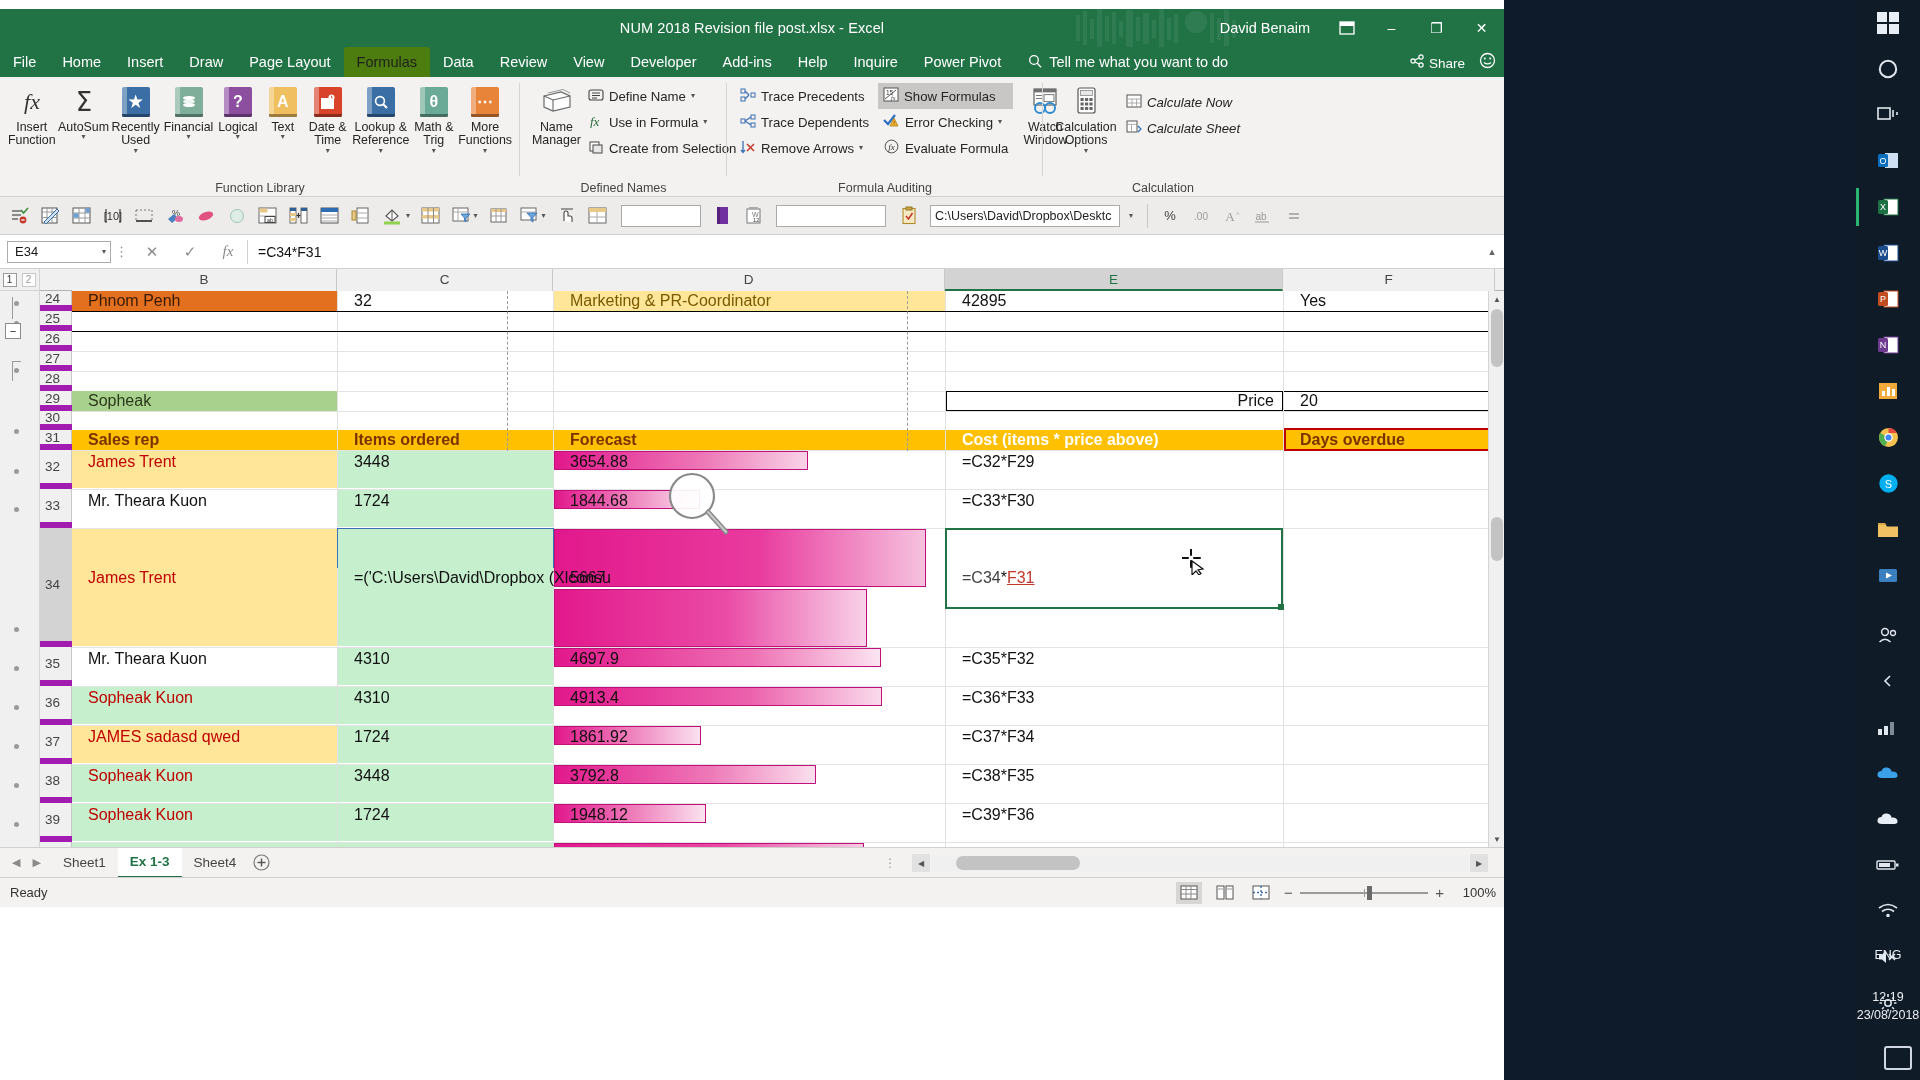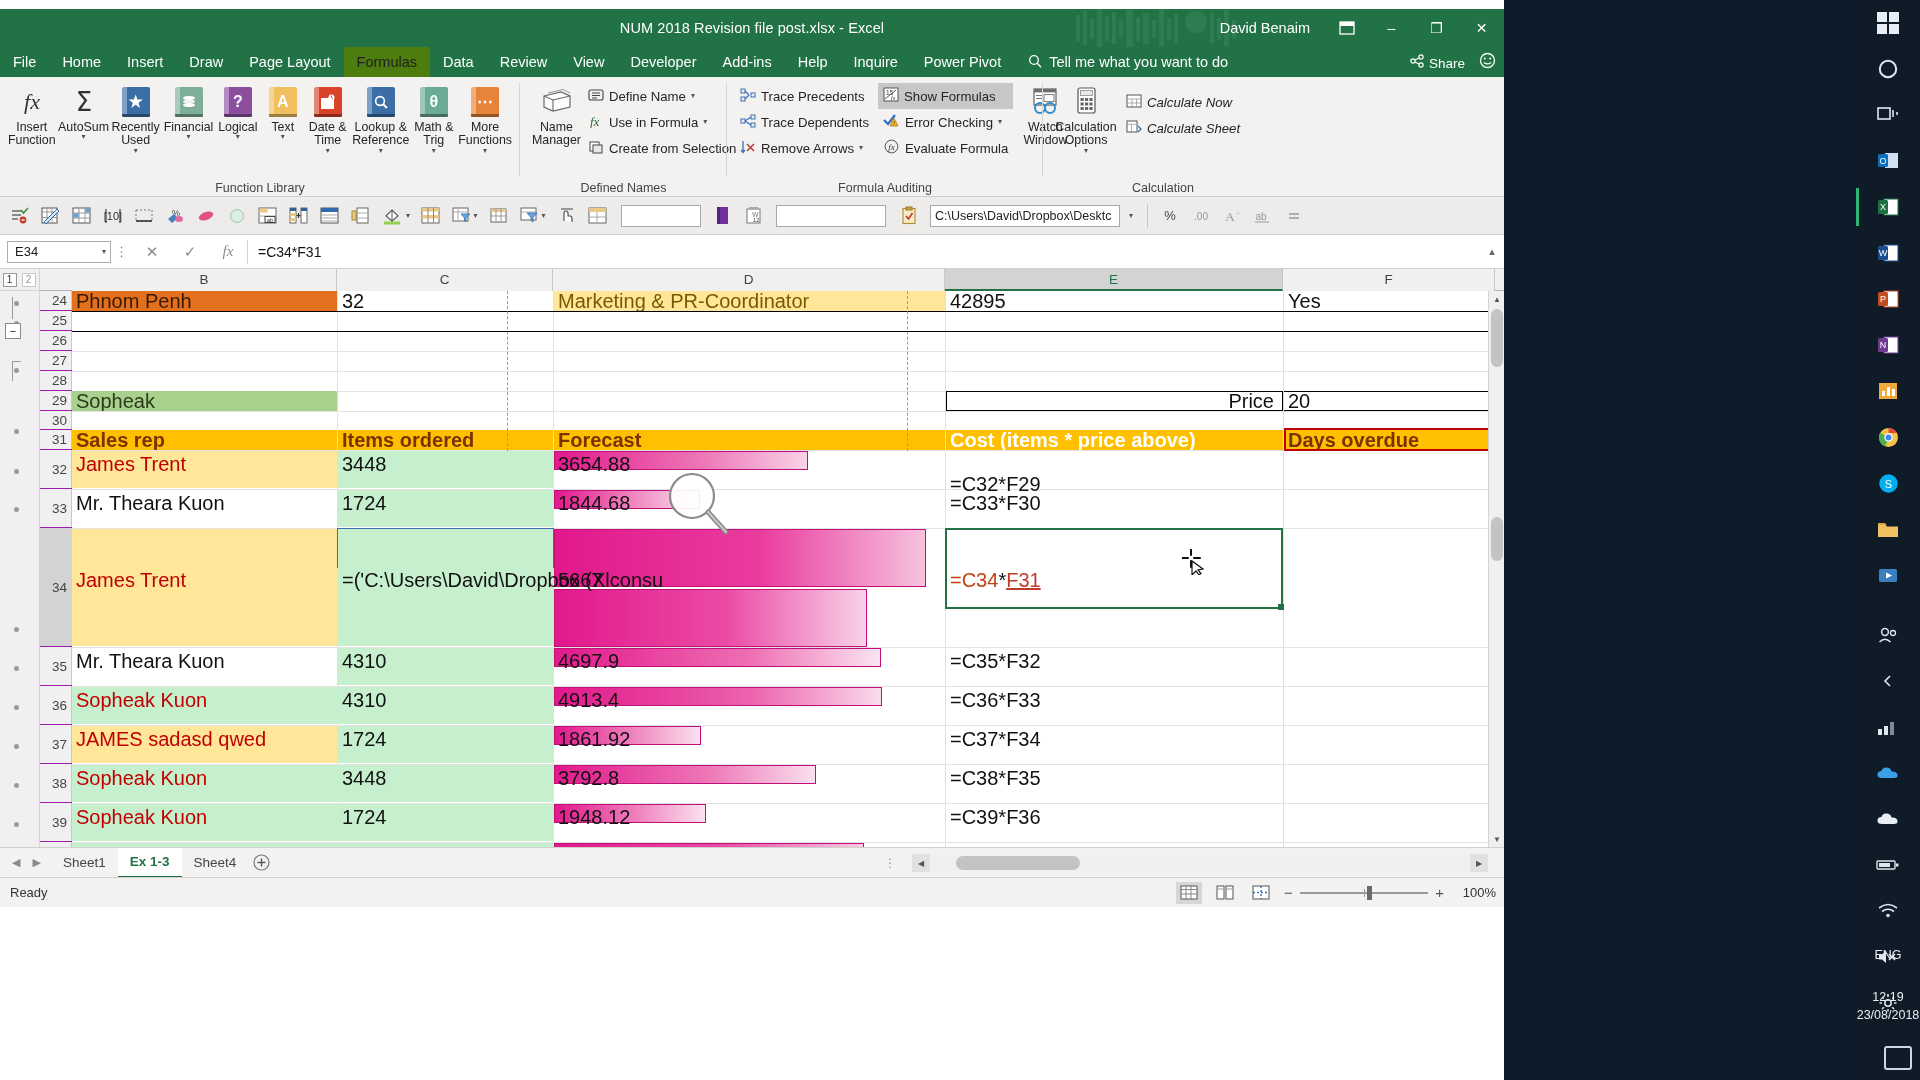--- a/index.html
+++ b/index.html
@@ -121,26 +121,26 @@
   .colheadrow { position:absolute; left:40px; top:0; right:0; height:22px; background:#f0f0f0; border-bottom:1px solid #b3b3b3; }
   .colhead {
     position:absolute; top:0; height:22px; text-align:center; font-size: 13.5px; color:#444;
     border-right:1px solid #c8c8c8; line-height:22px; background:#f0f0f0;
   }
   .colhead.sel { background:#d3d3d3; color:#217346; border-bottom:2px solid #217346; height:22px; }
   .corner { position:absolute; left:40px; top:0; width:32px; height:22px; background:#f0f0f0; border-right:1px solid #c8c8c8; border-bottom:1px solid #b3b3b3; }
   .corner .tri { position:absolute; right:3px; bottom:2px; width:0;height:0; border-left:11px solid transparent; border-bottom:11px solid #a6a6a6; }
 
   .rowheads { position:absolute; left:40px; top:22px; width:32px; bottom:0; background:#f0f0f0; border-right:1px solid #c8c8c8; }
-  .rowhead { position:absolute; left:0; width:32px; text-align:right; padding-right:5px; font-size:13.5px; color:#444; border-bottom:1px solid #a21caf; box-sizing:border-box; display:flex; align-items:center; justify-content:flex-end; }
+  .rowhead { position:absolute; left:0; width:32px; text-align:right; padding-right:12px; font-size:13.5px; color:#444; border-bottom:6px solid #a21caf; box-sizing:border-box; display:flex; align-items:center; justify-content:flex-end; }
   .rowhead.sel { background:#d3d3d3; }
 
   .cells { position:absolute; left:72px; top:22px; right:16px; bottom:0; overflow:hidden; }
   .cell {
-    position:absolute; font-size:20px; color:#111; padding: 0 3px 0 4px;
+    position:absolute; font-size:16px; color:#111; padding: 0 3px 0 16px;
     display:flex; align-items:center; white-space:nowrap; overflow:hidden; box-sizing:border-box;
   }
   .gl-h { position:absolute; height:1px; background:#e3e3e3; }
   .gl-v { position:absolute; width:1px; background:#e0e0e0; }
   .gl-v.dash { background: none; border-left: 1px dashed #9a9a9a; width:0; }
   .gl-h.black { background:#000; height:1px; }
 
   .databar { position:absolute; border:1px solid #c2107a; }
 
   .selbox { position:absolute; border:2px solid #217346; box-sizing:border-box; }
@@ -904,36 +904,36 @@
         <div class="cell" style="left:482px;top:139px;width:391px;height:20px;background:#ffc000;color:#7a3200;font-weight:bold;">Forecast</div>
         <div class="cell" style="left:874px;top:139px;width:337px;height:20px;background:#ffc000;color:#fff;font-weight:bold;">Cost (items * price above)</div>
         <div class="cell" style="left:1212px;top:139px;width:211px;height:20px;background:#ffc000;color:#7a3200;font-weight:bold;">Days overdue</div>
 
         <div class="redbox" style="left:1212px;top:137px;width:212px;height:23px;"></div>
 
         <div class="cell" style="left:0;top:160px;width:265px;height:37px;background:#ffe699;color:#c00000;align-items:flex-start;padding-top:2px;">James Trent</div>
         <div class="cell" style="left:266px;top:160px;width:215px;height:37px;background:#c6efce;align-items:flex-start;padding-top:2px;">3448</div>
         <div class="cell" style="left:482px;top:160px;width:391px;height:37px;align-items:flex-start;padding-top:2px;z-index:3;">3654.88</div>
         <div class="databar" style="left:482px;top:160px;width:254px;height:19px;background:linear-gradient(90deg,#e2188c 0%,#ee7ab8 60%,#f8d3e7 100%);"></div>
-        <div class="cell" style="left:874px;top:160px;width:337px;height:37px;align-items:flex-start;padding-top:2px;margin-top:20px;">=C32*F29</div>
+        <div class="cell" style="left:874px;top:160px;width:337px;height:37px;align-items:flex-start;padding-top:2px;">=C32*F29</div>
 
         <div class="cell" style="left:0;top:199px;width:265px;height:37px;align-items:flex-start;padding-top:2px;">Mr. Theara Kuon</div>
         <div class="cell" style="left:266px;top:199px;width:215px;height:37px;background:#c6efce;align-items:flex-start;padding-top:2px;">1724</div>
         <div class="cell" style="left:482px;top:199px;width:391px;height:37px;align-items:flex-start;padding-top:2px;z-index:3;">1844.68</div>
         <div class="databar" style="left:482px;top:199px;width:146px;height:19px;background:linear-gradient(90deg,#e2188c 0%,#ef88c0 55%,#fae2ef 100%);"></div>
         <div class="cell" style="left:874px;top:199px;width:337px;height:37px;align-items:flex-start;padding-top:2px;">=C33*F30</div>
 
         <div class="cell" style="left:0;top:238px;width:265px;height:117px;background:#ffe699;color:#c00000;align-items:flex-start;padding-top:40px;">James Trent</div>
         <div class="cell" style="left:266px;top:238px;width:215px;height:117px;background:#c6efce;align-items:flex-start;padding-top:40px;overflow:visible;z-index:4;">=('C:\Users\David\Dropbox (Xlconsu</div>
         <div class="copybox" style="left:265px;top:237px;width:217px;height:40px;"></div>
         <div class="cell" style="left:482px;top:238px;width:391px;height:117px;align-items:flex-start;padding-top:40px;z-index:3;">5667</div>
         <div class="databar" style="left:482px;top:238px;width:372px;height:58px;background:linear-gradient(90deg,#e2188c 0%,#e93b9e 55%,#f6c2de 100%);"></div>
         <div class="databar" style="left:482px;top:298px;width:313px;height:58px;background:linear-gradient(90deg,#e2188c 0%,#ea4ba5 55%,#f8d2e8 100%);"></div>
         <div class="cell" style="left:874px;top:238px;width:337px;height:117px;align-items:flex-start;padding-top:40px;">
-          <span><span style="color:#c2410c;">=C34</span><span style="color:#111;">*</span><span style="color:#c0392b;text-decoration:underline;">F31</span></span>
+          <span><span style="color:#404040;">=C34</span><span style="color:#111;">*</span><span style="color:#c0392b;text-decoration:underline;">F31</span></span>
         </div>
         <div class="selbox" style="left:873px;top:237px;width:338px;height:81px;">
             <span class="handle"></span>
           </div>
 
         <div class="warnicon" style="left:398px;top:248px;">!</div>
 
         <div class="cell" style="left:0;top:357px;width:265px;height:37px;align-items:flex-start;padding-top:2px;">Mr. Theara Kuon</div>
         <div class="cell" style="left:266px;top:357px;width:215px;height:37px;background:#c6efce;align-items:flex-start;padding-top:2px;">4310</div>
         <div class="cell" style="left:482px;top:357px;width:391px;height:37px;align-items:flex-start;padding-top:2px;z-index:3;">4697.9</div>

